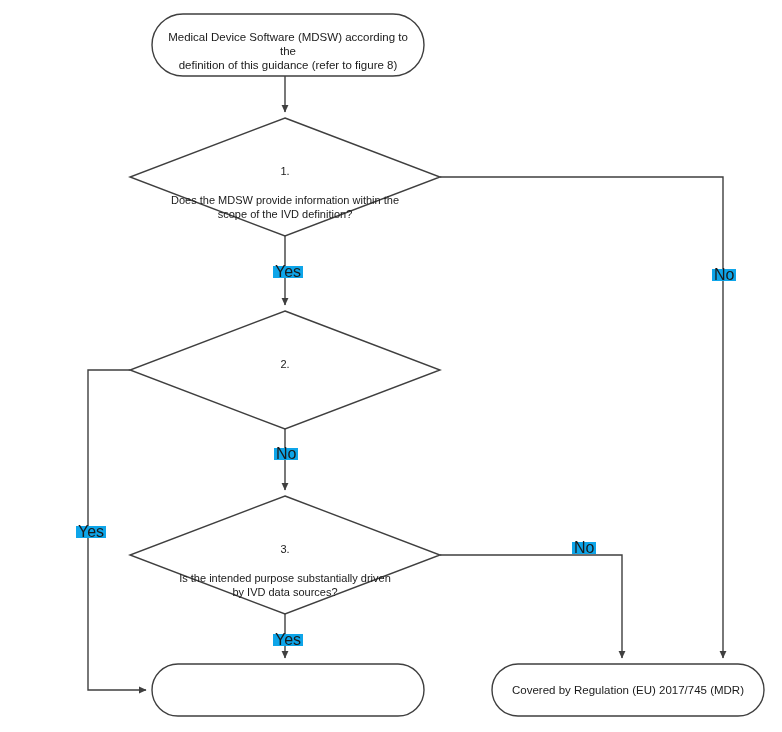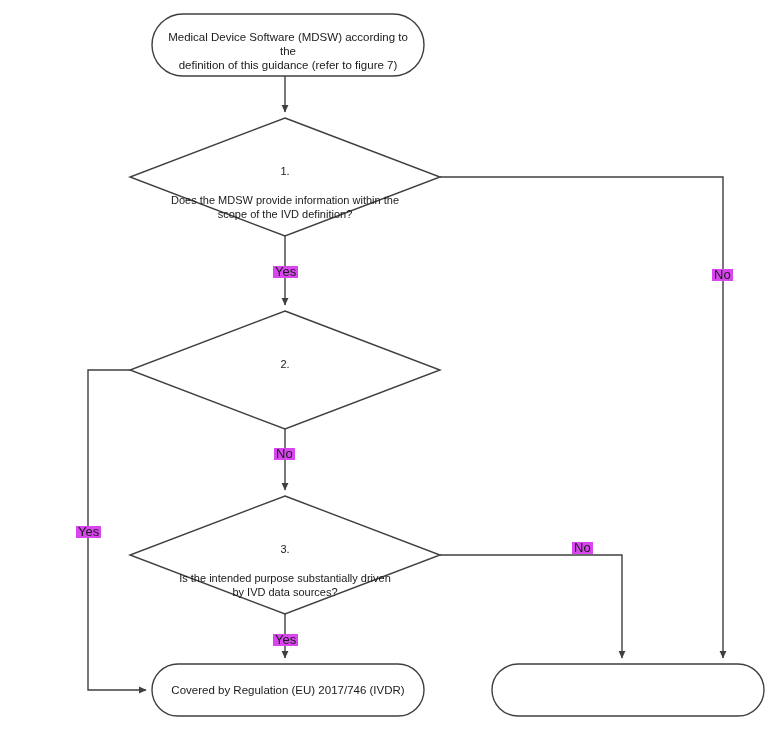--- a/index.html
+++ b/index.html
@@ -37,24 +37,24 @@
   .terminal-label {
     font-size: 11.5px;
   }
   .decision-num {
     display: block;
     margin-bottom: 1px;
   }
   .edge-label {
     position: absolute;
     color: #1a1a1a;
-    font-size: 13px;
+    font-size: 16px;
     line-height: 12px;
     font-family: "Liberation Sans", sans-serif;
-    background: #d946ef;
+    background: #0ea5e9;
     padding: 0 2px;
     white-space: nowrap;
   }
 </style>
 </head>
 <body>
 
 <div id="flowchart-canvas">
 
   <svg id="flow-svg" viewBox="0 0 782 732">
@@ -89,40 +89,40 @@
       <path d="M130,370 L88,370 L88,690 L146,690" marker-end="url(#arrowhead)"></path>
 
       <path d="M285,614 L285,658" marker-end="url(#arrowhead)"></path>
 
       <path d="M440,555 L622,555 L622,658" marker-end="url(#arrowhead)"></path>
 
     </g>
   </svg>
 
   <div class="node-label terminal-label" style="left:160px; top:30px; width:256px;">Medical Device Software (MDSW) according to the
-definition of this guidance (refer to figure 7)</div>
+definition of this guidance (refer to figure 8)</div>
 
   <div class="node-label" style="left:145px; top:150px; width:280px;">
     <span class="decision-num">1.</span>
     <span>Does the MDSW provide information within the
 scope of the IVD definition?</span>
   </div>
 
   <div class="node-label" style="left:145px; top:343px; width:280px;">
     <span class="decision-num">2.</span>
   </div>
 
   <div class="node-label" style="left:145px; top:528px; width:280px;">
     <span class="decision-num">3.</span>
     <span>Is the intended purpose substantially driven
 by IVD data sources?</span>
   </div>
 
-  <div class="node-label terminal-label" style="left:160px; top:683px; width:256px;">Covered by Regulation (EU) 2017/746 (IVDR)</div>
 
+  <div class="node-label terminal-label" style="left:500px; top:683px; width:256px;">Covered by Regulation (EU) 2017/745 (MDR)</div>
 
   <div class="edge-label" style="left:273px; top:266px;">Yes</div>
 
   <div class="edge-label" style="left:712px; top:269px;">No</div>
 
   <div class="edge-label" style="left:274px; top:448px;">No</div>
 
   <div class="edge-label" style="left:76px; top:526px;">Yes</div>
 
   <div class="edge-label" style="left:273px; top:634px;">Yes</div>

